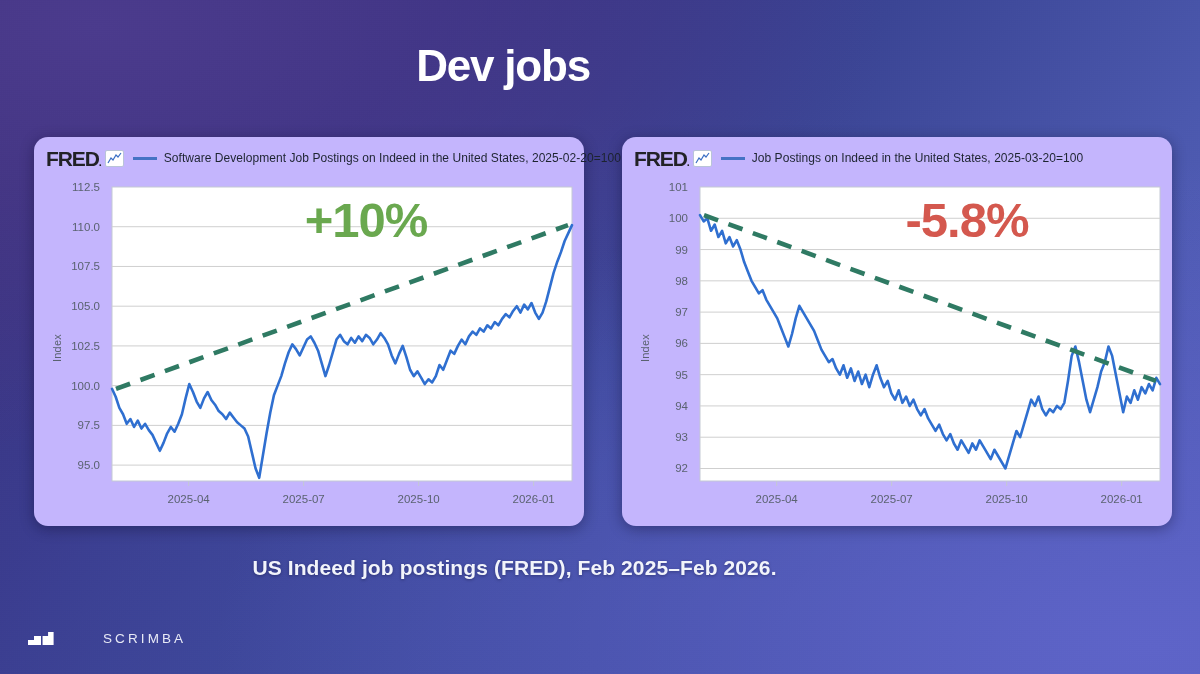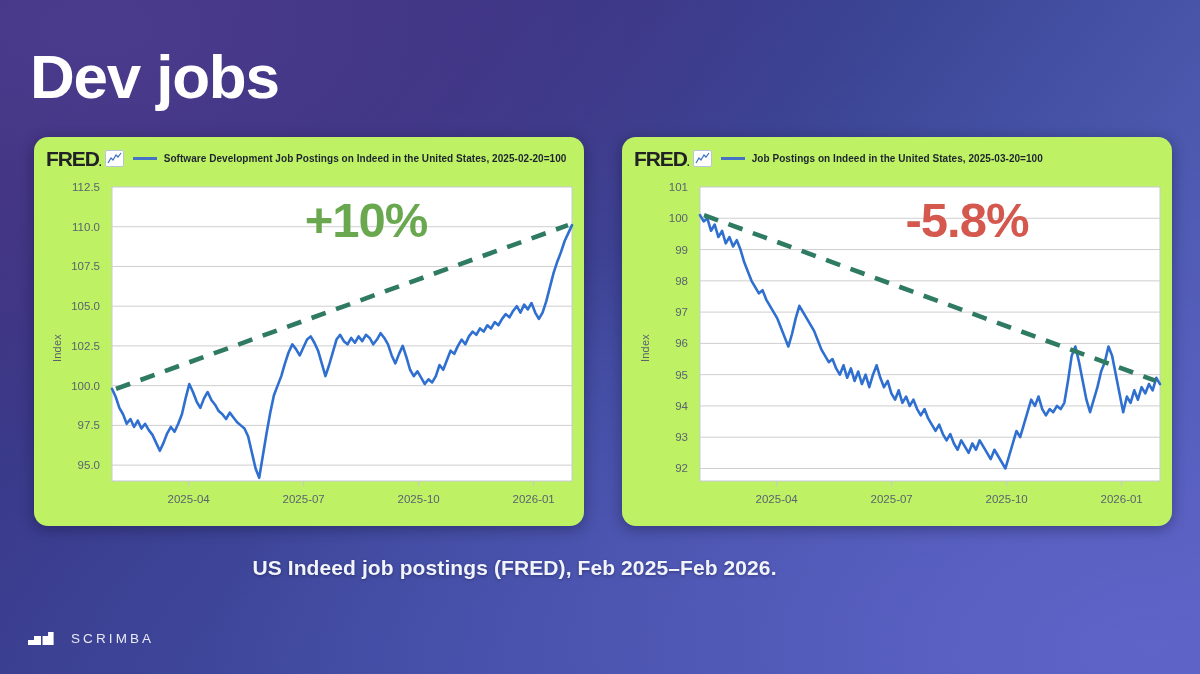--- a/index.html
+++ b/index.html
@@ -19,49 +19,49 @@
     position:absolute; inset:0; pointer-events:none; opacity:.16;
     background-image:
       repeating-linear-gradient(0deg, rgba(255,255,255,.05) 0 1px, rgba(0,0,0,0) 1px 2px),
       repeating-linear-gradient(90deg, rgba(255,255,255,.04) 0 1px, rgba(0,0,0,0) 1px 2px);
   }
   .stage { position:relative; width:1200px; height:674px; }
 
   
   .heading {
     position:absolute; top:41px; color:#fff;
-    font-size:62px; font-weight:700; letter-spacing:-1.2px;
-    text-align:left; width:560px;
+    font-size:44px; font-weight:700; letter-spacing:-1.2px;
+    text-align:right; width:560px;
   }
   #h-left  { left:30px; }
   #h-right { left:620px; }
 
   
   .card {
     position:absolute; top:137px; width:550px; height:389px;
-    background:#bef264;
+    background:#c4b5fd;
     border-radius:14px;
     box-shadow:0 3px 14px rgba(12,10,40,.38);
   }
   #card-left  { left:34px; }
   #card-right { left:622px; }
 
   .card-head { position:absolute; top:9px; left:12px; right:10px; height:24px; display:flex; align-items:center; }
   .fred-logo {
     font-family:"Liberation Sans", sans-serif;
     font-weight:700; font-size:21px; letter-spacing:-1.1px; color:#222226;
     line-height:1;
   }
   .fred-dot { font-size:11px; }
   .mini-chart-icon {
     width:19px; height:17px; margin-left:4px; background:#fff;
     border:1px solid #b9c4d8; border-radius:2px; flex:0 0 auto;
   }
   .legend-swatch { width:24px; height:3px; background:#4572c4; margin:0 7px 0 9px; flex:0 0 auto; }
-  .legend-label { font-size:10px; font-weight:700; color:#1d2430; letter-spacing:.05px; white-space:nowrap; }
+  .legend-label { font-size:12px; font-weight:400; color:#1d2430; letter-spacing:.05px; white-space:nowrap; }
 
   
   .plot-wrap { position:absolute; left:0; top:32px; width:100%; height:357px; }
   .ylabel {
     position:absolute; left:9px; top:50%; transform:translateY(-50%) rotate(-90deg);
     font-size:11px; color:#5a6270; letter-spacing:.2px;
   }
   .plot-svg { position:absolute; left:0; top:0; width:100%; height:100%; overflow:visible; }
   .tick-y { font-size:11.5px; fill:#5a6270; text-anchor:end; }
   .tick-x { font-size:11.5px; fill:#5a6270; text-anchor:middle; }
@@ -76,21 +76,21 @@
   
   .caption {
     position:absolute; top:556px; left:0; width:1029px; text-align:center;
     color:#f2f4fb; font-size:21px; font-weight:700; letter-spacing:.1px;
     text-shadow:0 1px 3px rgba(10,8,35,.35);
   }
 
   
   .brand { position:absolute; left:28px; top:631px; display:flex; align-items:center; gap:9px; }
   .brand-mark { display:block; }
-  .brand-text { color:#e8eaf6; font-size:13.5px; font-weight:500; letter-spacing:3.1px; }
+  .brand-text { color:#e8eaf6; font-size:13.5px; font-weight:500; letter-spacing:3.1px;margin-left:32px; }
 </style>
 </head>
 <body>
 
 <div class="stage">
   <div class="noise"></div>
 
   <div class="heading" id="h-left">Dev jobs</div>
 
   <div class="card" id="card-left">

